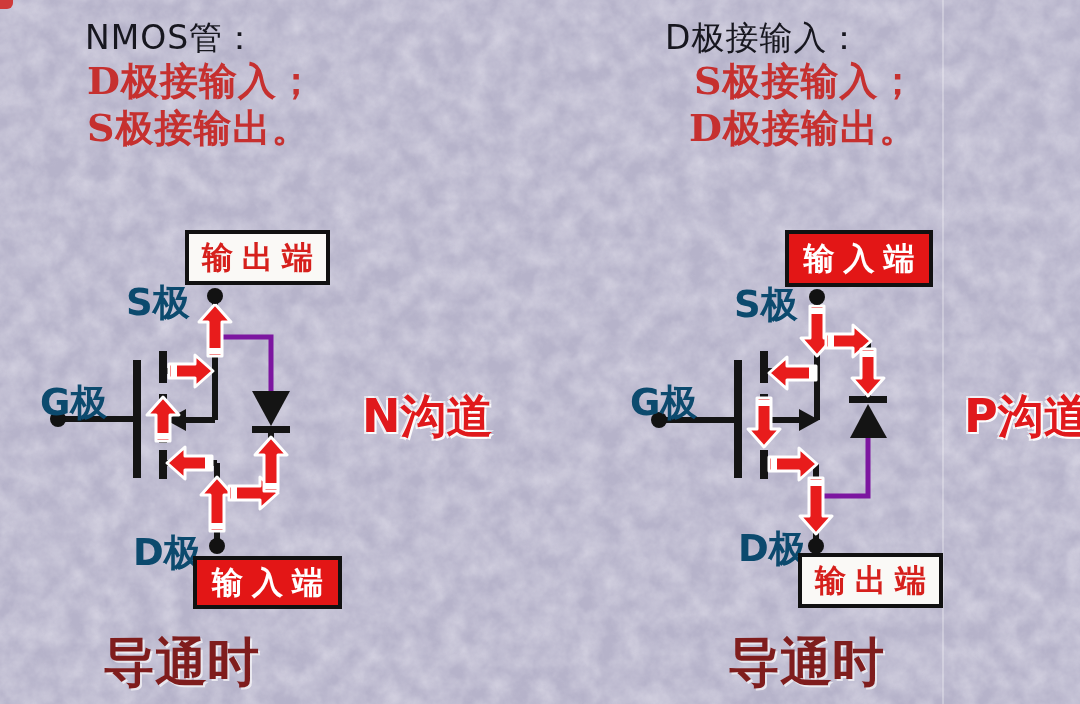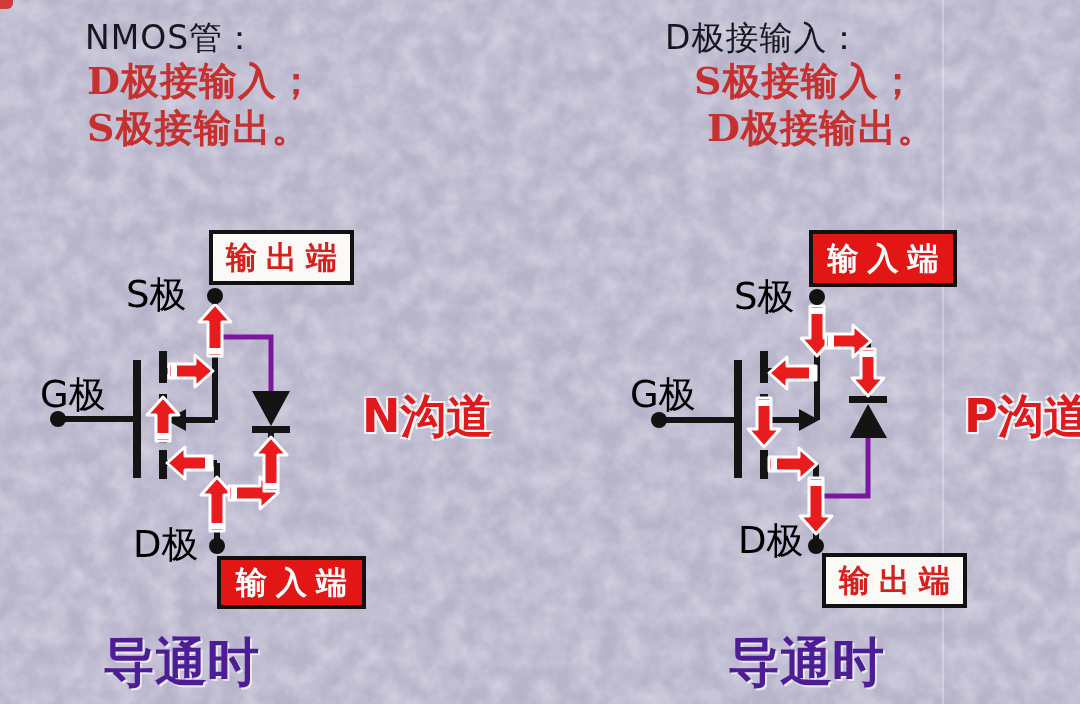--- a/index.html
+++ b/index.html
@@ -12,40 +12,41 @@
   .circuit-svg{position:absolute;left:0;top:0;}
   .hdr-title{
     position:absolute;font-size:33px;font-weight:400;color:#17171f;
     letter-spacing:1px;white-space:nowrap;
   }
   .hdr-rule{
     position:absolute;font-size:38px;font-weight:600;color:#c6302f;
     font-family:"DejaVu Serif",serif;white-space:nowrap;letter-spacing:1px;text-align:right;
   }
   .term-lbl{
-    position:absolute;font-size:37px;font-weight:400;color:#000000;
+    position:absolute;font-size:37px;font-weight:700;color:#0c4a6e;
     white-space:nowrap;
+    margin-top:8px;
   }
   .tagbox{
     position:absolute;border:4px solid #111;box-sizing:border-box;
     display:flex;align-items:center;justify-content:center;
     font-size:31px;font-weight:700;letter-spacing:9px;text-indent:9px;
-    font-family:"DejaVu Serif",serif;white-space:nowrap;margin-left:24px;
+    font-family:"DejaVu Serif",serif;white-space:nowrap;
   }
   .box-white{background:#faf9f6;color:#d6201c;}
   .box-red{background:#e31616;color:#ffffff;}
   .channel-lbl{
     position:absolute;font-size:46px;font-weight:800;color:#e0191c;
     white-space:nowrap;
     text-shadow:2px 2px 0 rgba(255,255,255,.9),-2px -2px 0 rgba(255,255,255,.55),
                 2px -2px 0 rgba(255,255,255,.55),-2px 2px 0 rgba(255,255,255,.75);
     margin-left:34px;
   }
   .state-lbl{
-    position:absolute;font-size:52px;font-weight:800;color:#4c1d95;
+    position:absolute;font-size:52px;font-weight:800;color:#7f1d1d;
     font-family:"DejaVu Serif",serif;white-space:nowrap;
     text-shadow:2px 2px 0 rgba(255,255,255,.65);
   }
   .vline{
     position:absolute;left:942px;top:0;width:2px;height:704px;
     background:rgba(255,255,255,.28);
   }
   .corner-mark{
     position:absolute;left:0;top:0;width:13px;height:9px;
     background:#cf3a3a;border-bottom-right-radius:6px;
@@ -74,21 +75,21 @@
 
   <div class="vline"></div>
   <div class="corner-mark"></div>
 
   <div class="hdr-title" style="left:85px;top:16px">NMOS管：</div>
   <div class="hdr-rule" style="left:87px;top:56px">D极接输入；</div>
   <div class="hdr-rule" style="left:87px;top:103px">S极接输出。</div>
 
   <div class="hdr-title" style="left:665px;top:16px">D极接输入：</div>
   <div class="hdr-rule" style="left:694px;top:56px">S极接输入；</div>
-  <div class="hdr-rule" style="left:707px;top:103px">D极接输出。</div>
+  <div class="hdr-rule" style="left:689px;top:103px">D极接输出。</div>
 
   <svg class="circuit-svg" width="1080" height="704" aria-hidden="true">
 
     <g>
 
       <g stroke="#141414" stroke-width="6">
         <line x1="58" y1="419" x2="137" y2="419"></line>
         <line x1="163" y1="371" x2="215" y2="371"></line>
         <line x1="176" y1="420" x2="215" y2="420"></line>
         <line x1="163" y1="463" x2="217" y2="463"></line>

